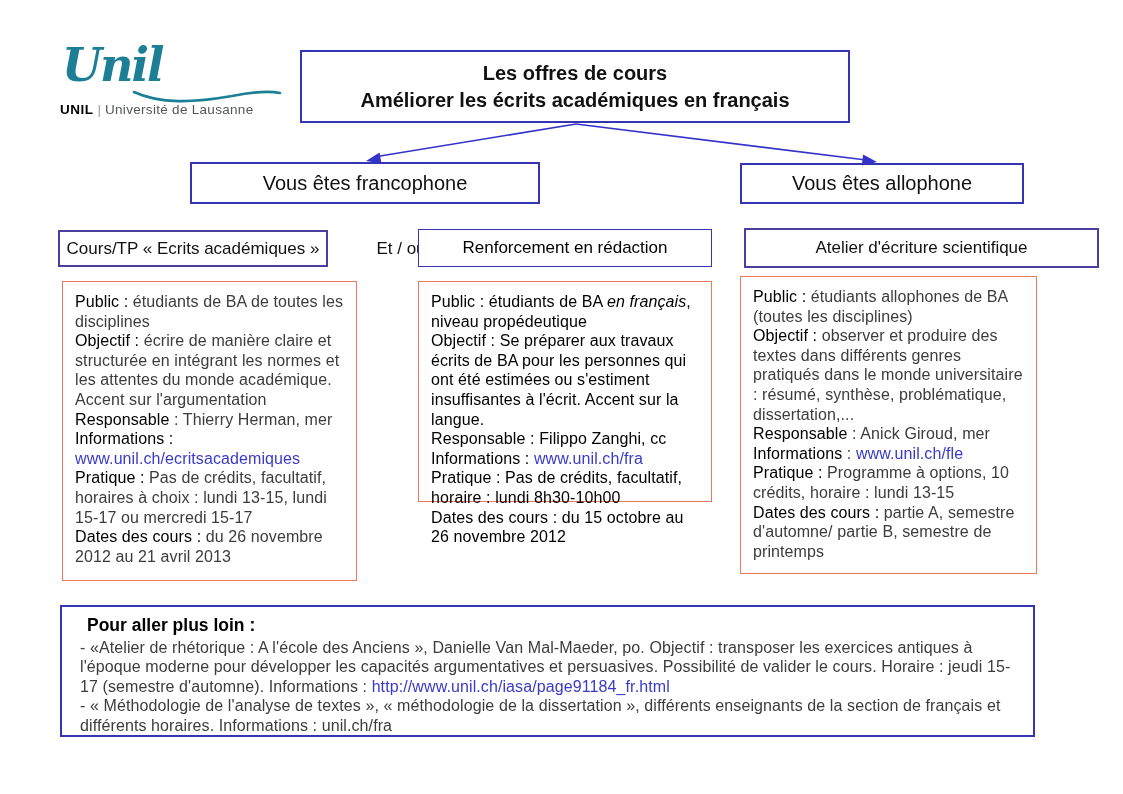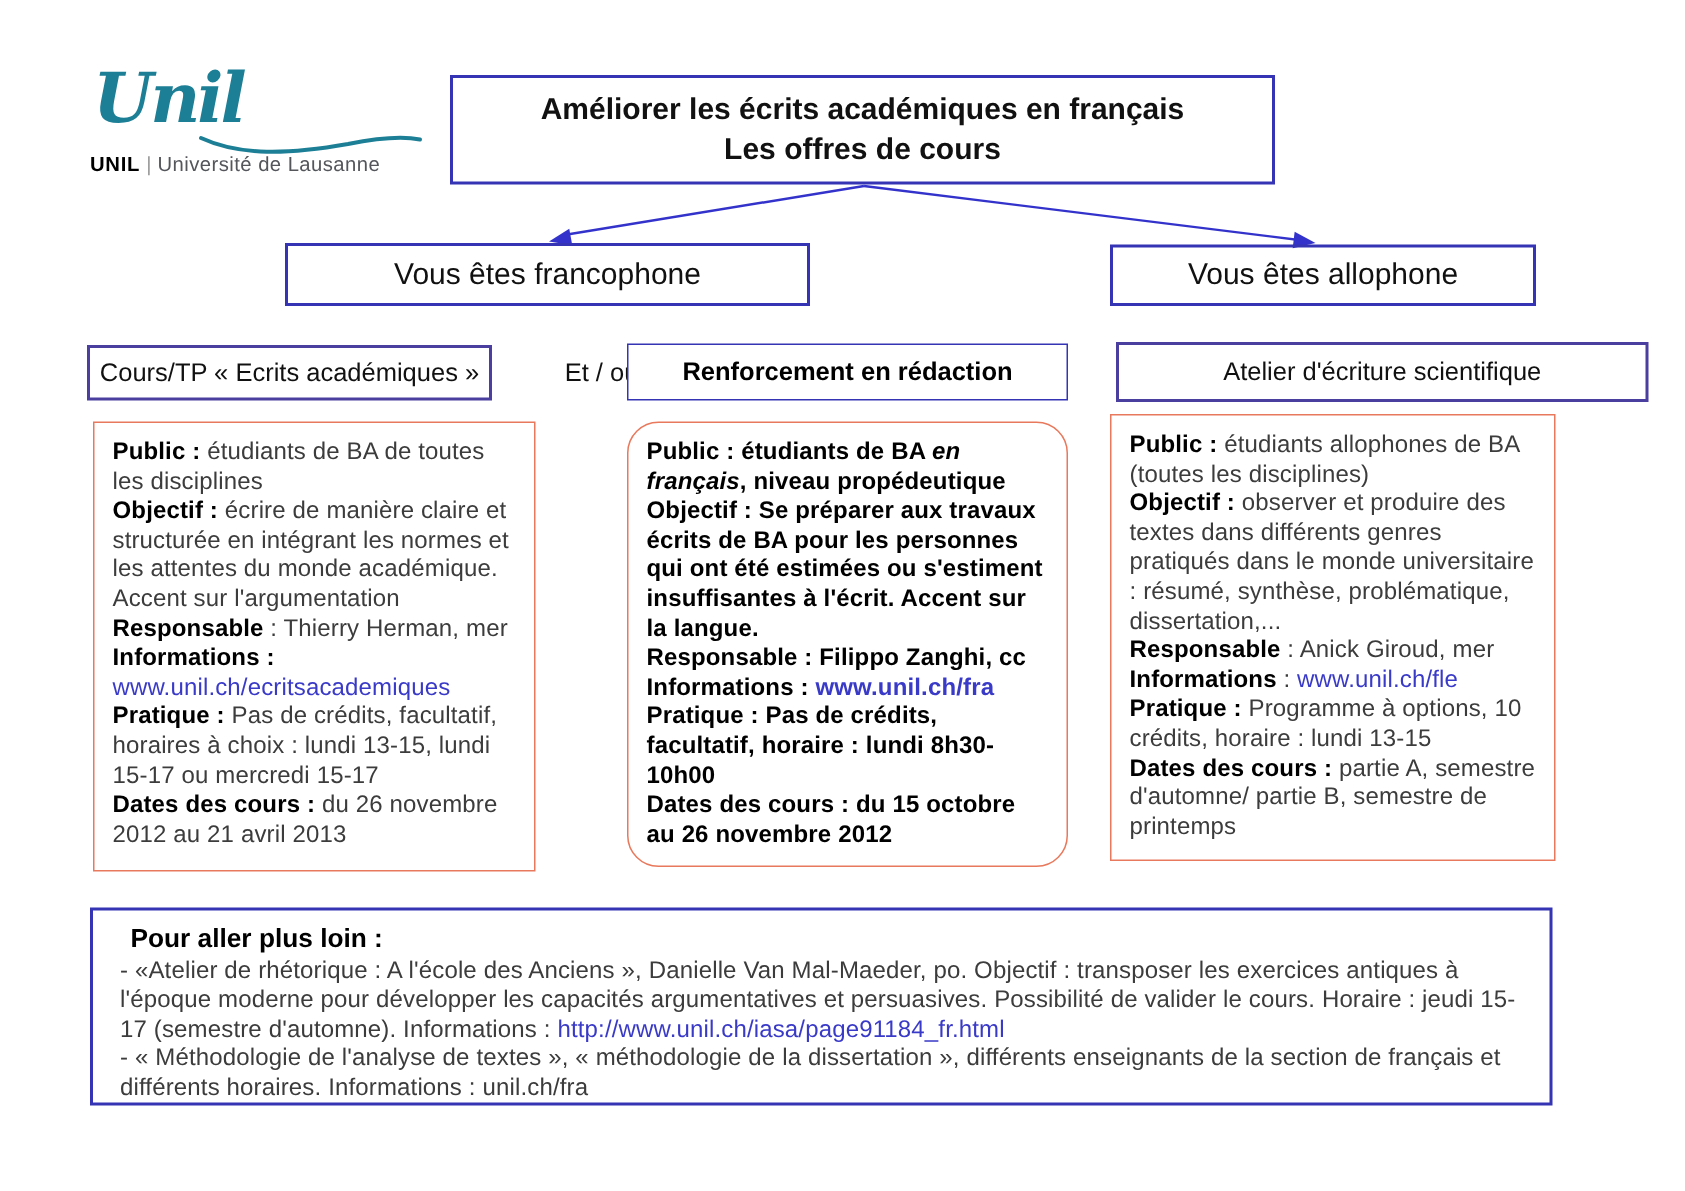--- a/index.html
+++ b/index.html
@@ -56,23 +56,23 @@
     position:absolute;left:368px;top:230px;width:66px;height:37px;
     display:flex;align-items:center;justify-content:center;font-size:17px;color:#111;
   }
   
   .cbox{
     position:absolute;box-sizing:border-box;border:1.5px solid var(--coral);
     padding:10px 12px;font-size:16px;line-height:19.6px;color:var(--body);
     letter-spacing:0.1px;
   }
   .cbox.a{left:62px;top:281px;width:295px;height:300px;}
-  .cbox.b{left:418px;top:281px;width:294px;height:297px;border-radius:21px;}
+  .cbox.b{left:418px;top:281px;width:294px;height:221px;}
   .cbox.c{left:740px;top:276px;width:297px;height:298px;}
-  .b{font-weight:bold;color:#000;}
+  .b{font-weight:normal;color:#000;}
   .i{font-style:italic;}
   a.link{color:var(--link);text-decoration:none;cursor:pointer;}
   
   .footer-box{
     position:absolute;left:60px;top:605px;width:975px;height:132px;
     box-sizing:border-box;border:2px solid var(--blue);
     padding:7px 16px 6px 18px;color:var(--body);
   }
   .footer-title{font-size:17.5px;font-weight:bold;color:#000;margin:1px 0 2px 7px;}
   .footer-body{font-size:16px;line-height:19.4px;letter-spacing:0.1px;}
@@ -86,22 +86,22 @@
     <div class="wordmark">Unil</div>
     <svg class="swoosh" width="150" height="18" viewBox="0 0 150 18">
       <path d="M2,4 C28,16 60,15 100,8 C120,4 138,3 148,5" fill="none" stroke="#1d7f96" stroke-width="2.6" stroke-linecap="round"></path>
     </svg>
     <div class="orgline">
       <span class="unil">UNIL</span><span class="sep">|</span><span class="uni">Université de Lausanne</span>
     </div>
   </div>
 
   <div class="title-box">
+    <div>Les offres de cours</div>
     <div>Améliorer les écrits académiques en français</div>
-    <div>Les offres de cours</div>
   </div>
 
   <svg class="arrows" width="1123" height="794" viewBox="0 0 1123 794">
     <g>
       <line x1="576" y1="124" x2="374" y2="157" stroke="#3333cc" stroke-width="1.6"></line>
       <polygon points="366,161 379.5,152.5 381.5,163.5" fill="#3333cc"></polygon>
     </g>
     <g>
       <line x1="576" y1="124" x2="866" y2="160" stroke="#3333cc" stroke-width="1.6"></line>
       <polygon points="877,162 861.8,165.5 863.1,154.5" fill="#3333cc"></polygon>

